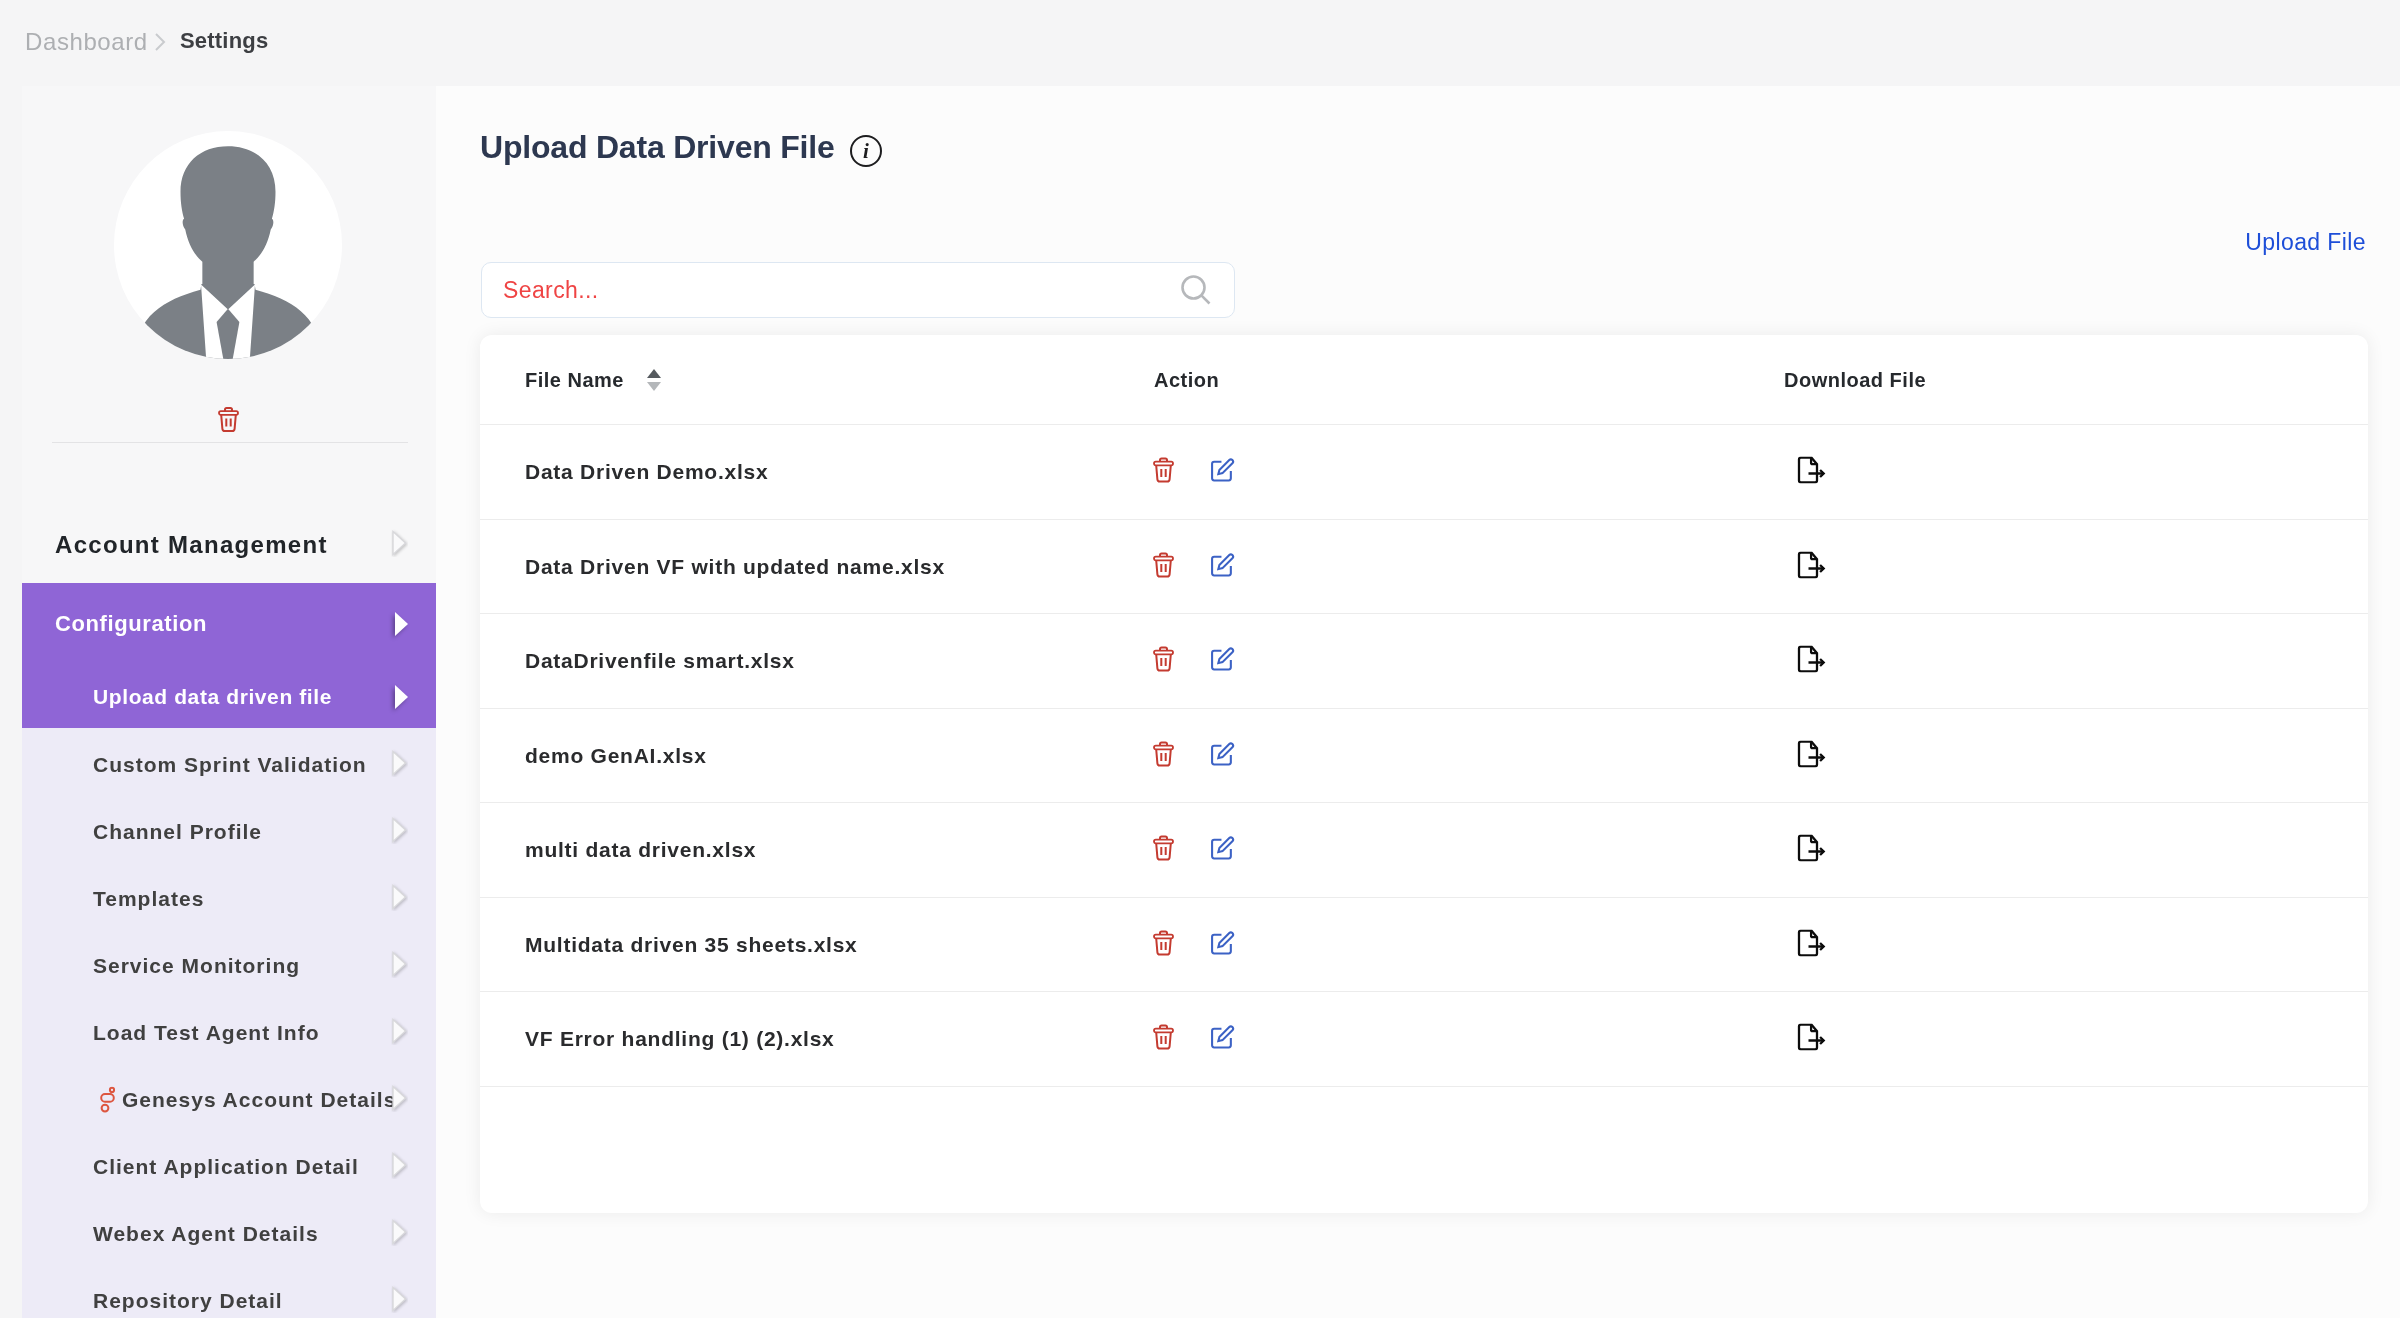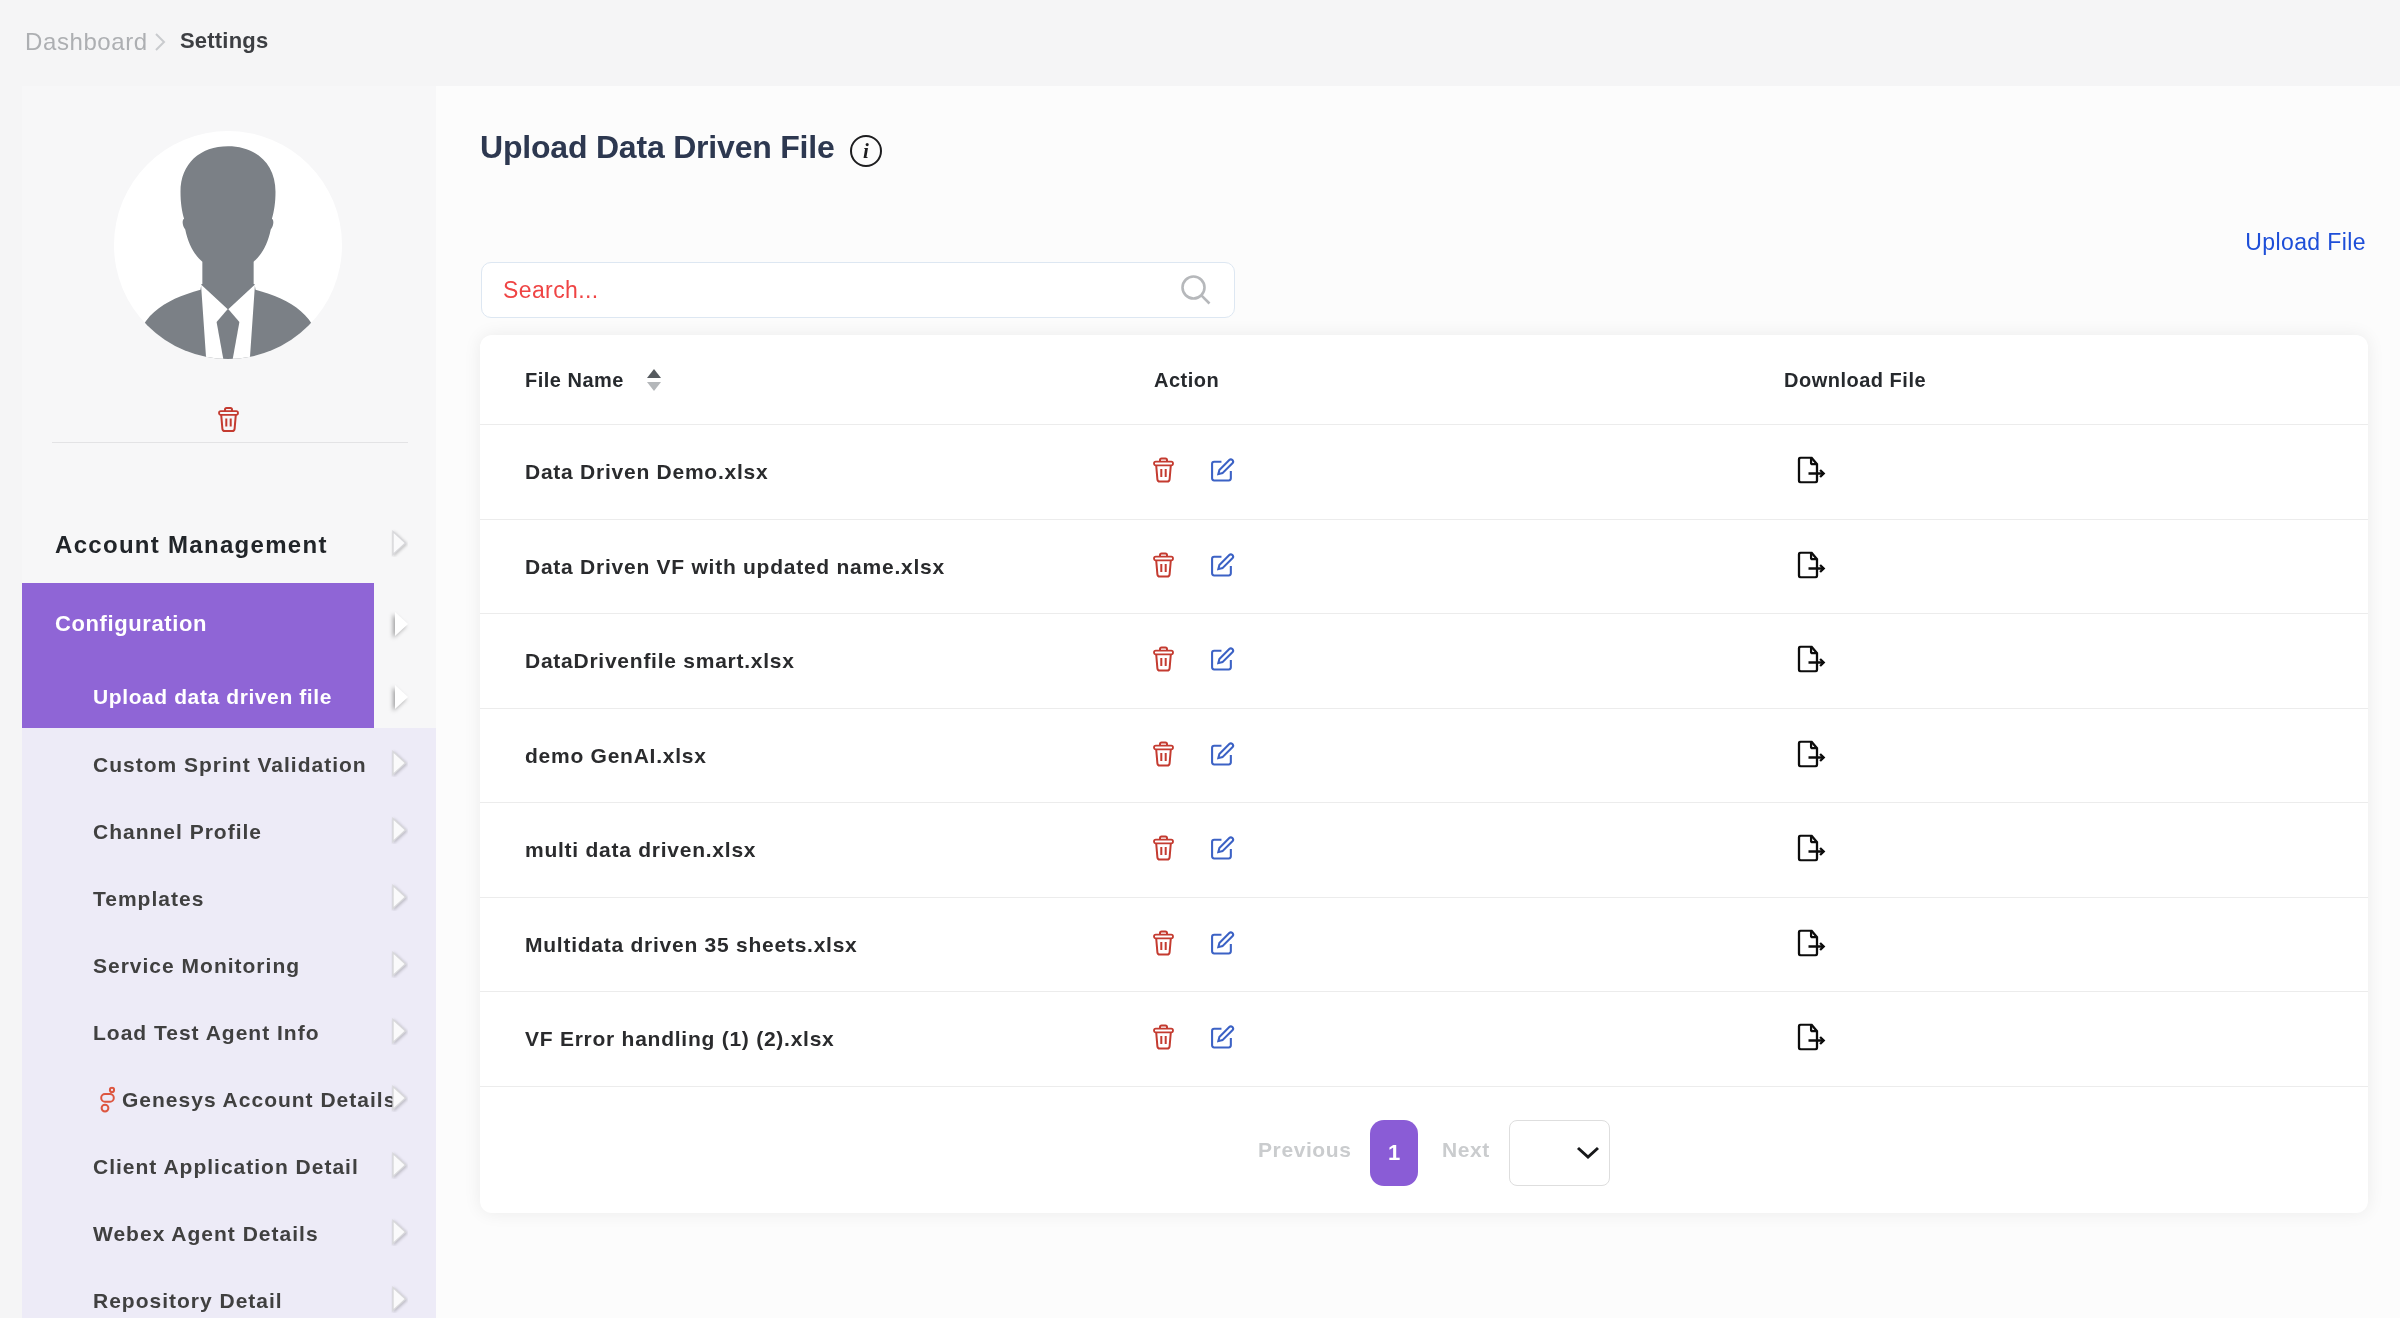--- a/index.html
+++ b/index.html
@@ -14,21 +14,21 @@
 
   
   #sidebar { left:22px; top:86px; width:414px; height:1232px; background:#f7f7f8; }
   #avatar { left:92px; top:45px; }
   #avtrash { left:195px; top:320px; }
   #divider { left:30px; top:356px; width:356px; height:1px; background:#e3e3e5; }
   .menu-item { position:absolute; left:0; width:414px; }
   .mi-chev { position:absolute; right:28px; top:50%; transform:translateY(-50%); }
   #am { top:425px; height:67px; }
   #am .lbl { position:absolute; left:33px; top:50%; transform:translateY(-50%); font-size:24px; font-weight:bold; color:#212529; letter-spacing:1.3px; }
-  #pblock { left:0; top:497px; width:352px; height:145px; background:#8f65d6; }
+  #pblock { left:0; top:497px; width:414px; height:145px; background:#8f65d6; }
   .prow { position:absolute; left:0; width:414px; height:72px; }
   .prow .lbl { position:absolute; top:50%; transform:translateY(-50%); font-size:22px; font-weight:bold; color:#fff; letter-spacing:0.6px; }
   .tri { position:absolute; right:28px; top:50%; transform:translateY(-50%); width:0; height:0;
          border-left:13px solid #fff; border-top:12px solid transparent; border-bottom:12px solid transparent;
          filter:drop-shadow(-2px 2px 2px rgba(0,0,0,0.35)); }
   #lavender { left:0; top:642px; width:414px; height:590px; background:#edebf7; }
   .lv { position:absolute; left:0; width:414px; height:67px; }
   .lv .lbl { position:absolute; left:71px; top:50%; transform:translateY(-50%); font-size:21px; font-weight:bold; color:#404040; letter-spacing:1.0px; }
 
   
@@ -383,23 +383,13 @@
         </svg></span>
       <span class="ic ic-dl"><svg width="30" height="27" viewBox="0 0 30 27">
           <g fill="none" stroke="#0c0c0c" stroke-width="2.3">
             <path d="M15.5 1.2 H4.9 A1.9 1.9 0 0 0 3 3.1 V23.9 A1.9 1.9 0 0 0 4.9 25.8 H19.1 A1.9 1.9 0 0 0 21 23.9 V7.7 Z"></path>
             <path d="M15.1 1.6 V6.5 A1.2 1.2 0 0 0 16.3 7.7 H20.6"></path>
             <path d="M12.5 17 H27.6"></path>
             <path d="M24.1 13.5 L27.7 17 L24.1 20.5"></path>
           </g>
         </svg></span>
     </div>
-  <div id="pager">
-    <span id="prev">Previous</span>
-    <div id="pbtn">1</div>
-    <span id="next">Next</span>
-    <div id="psel">
-        <svg width="24" height="14" viewBox="0 0 24 14">
-          <polyline points="2,2 12,11 22,2" fill="none" stroke="#17181a" stroke-width="3"></polyline>
-        </svg>
-      </div>
-  </div>
 </div>
 
 </body></html>

